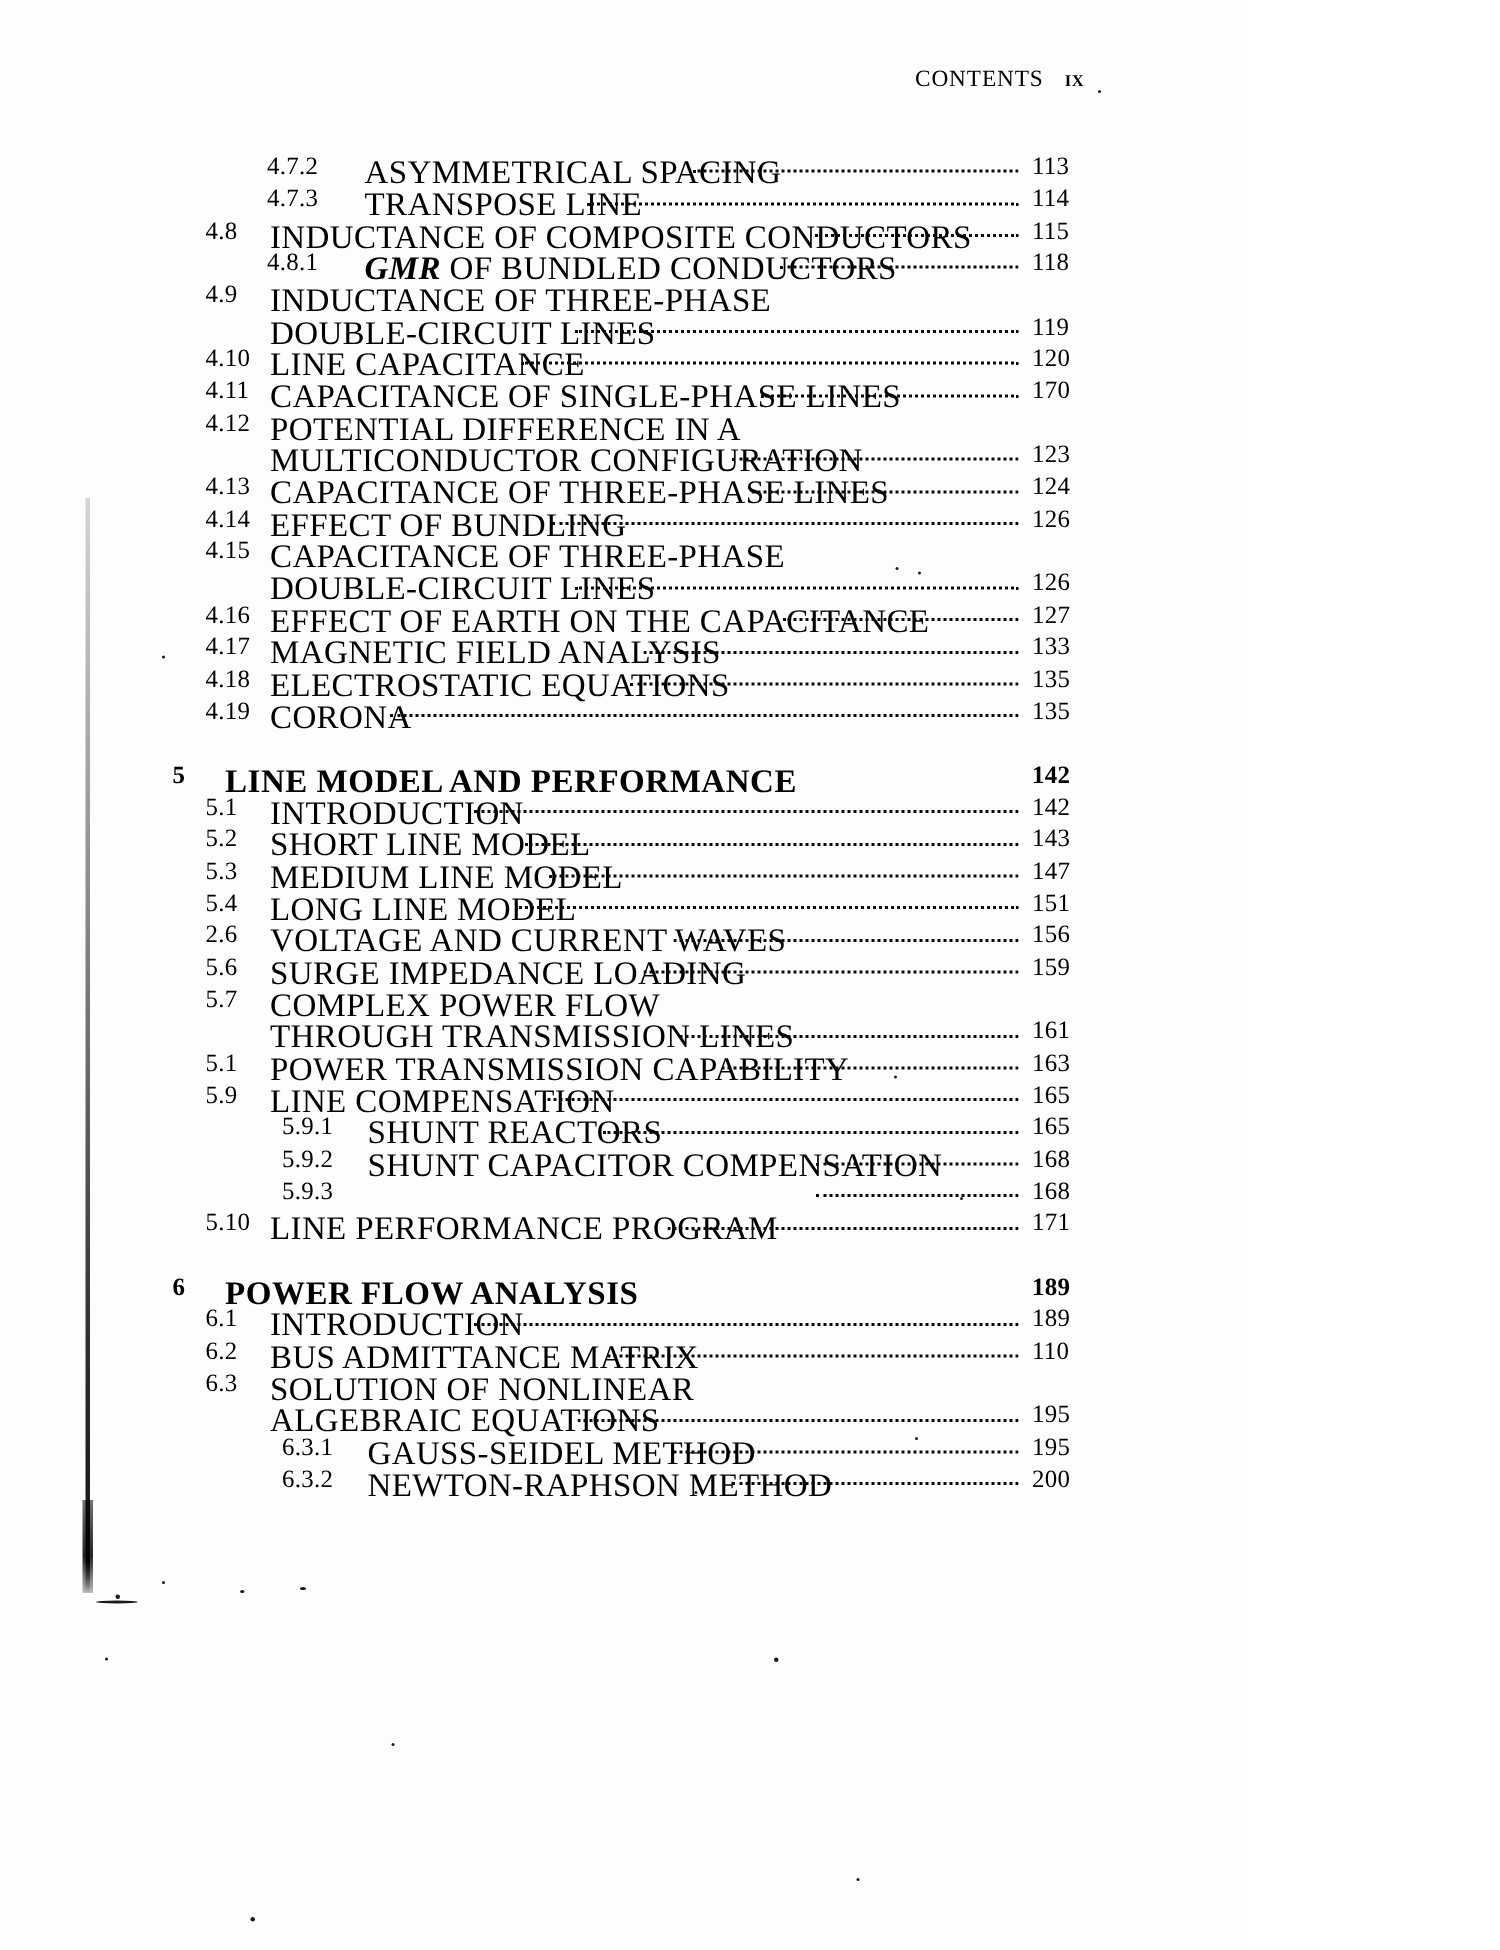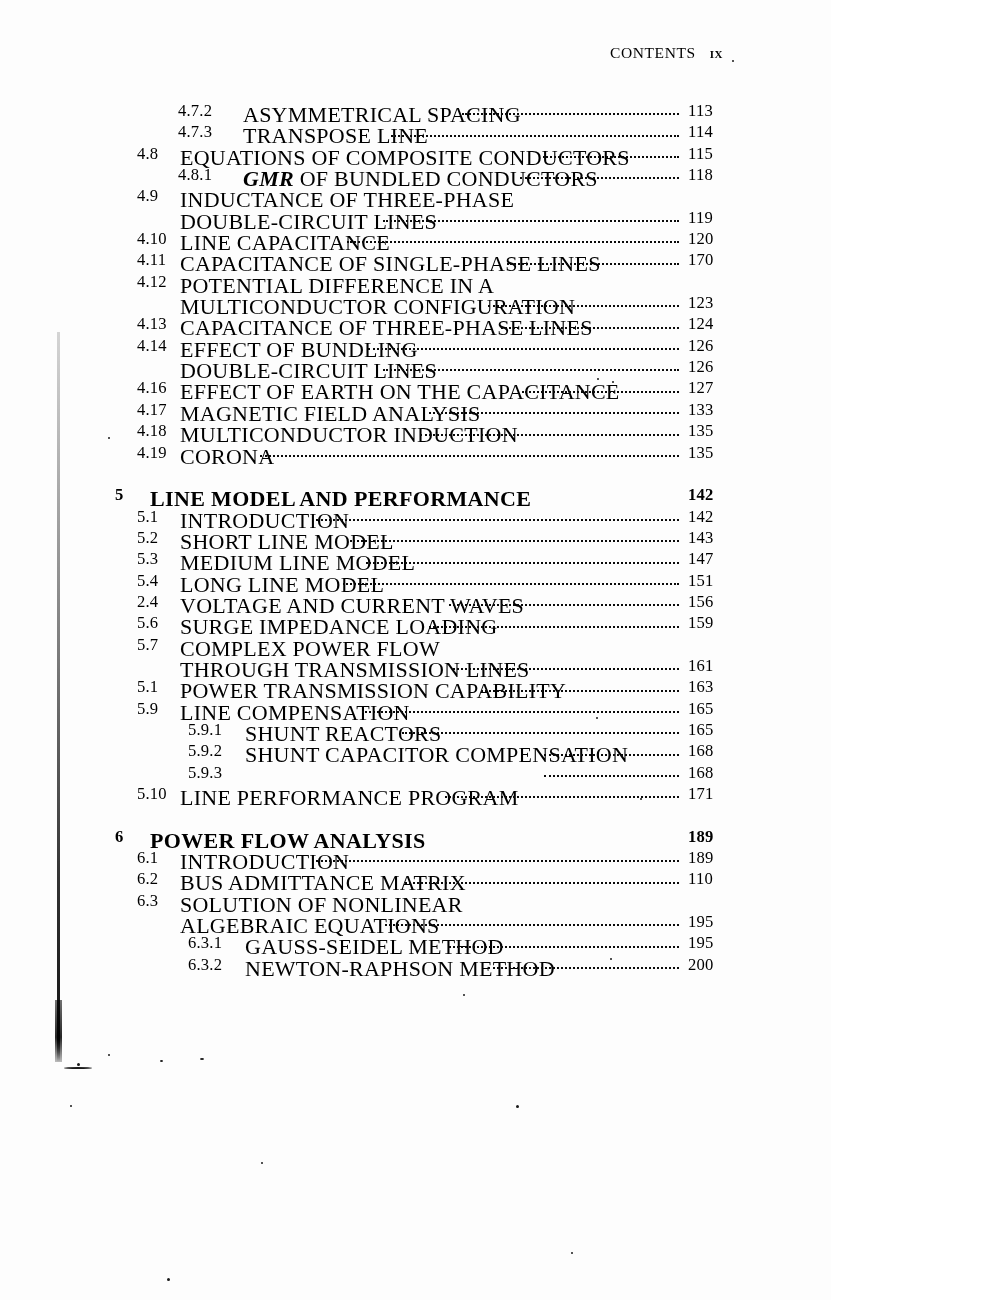--- a/index.html
+++ b/index.html
@@ -162,21 +162,21 @@
         <span class="pg">113</span>
       </div>
       <div class="row lvl-sub">
         <span class="num">4.7.3</span>
         <span class="txt">TRANSPOSE LINE</span>
         <span class="leader" style="left: 391.422px; width: 287.578px;"></span>
         <span class="pg">114</span>
       </div>
       <div class="row lvl-sec">
         <span class="num">4.8</span>
-        <span class="txt">EQUATIONS OF COMPOSITE CONDUCTORS</span>
+        <span class="txt">INDUCTANCE OF COMPOSITE CONDUCTORS</span>
         <span class="leader" style="left: 542.922px; width: 136.078px;"></span>
         <span class="pg">115</span>
       </div>
       <div class="row lvl-sub">
         <span class="num">4.8.1</span>
         <span class="txt"><span class="ital">GMR</span> OF BUNDLED CONDUCTORS</span>
         <span class="leader" style="left: 520.203px; width: 158.797px;"></span>
         <span class="pg">118</span>
       </div>
       <div class="row lvl-sec">
@@ -215,39 +215,43 @@
         <span class="leader" style="left: 501.234px; width: 177.766px;"></span>
         <span class="pg">124</span>
       </div>
       <div class="row lvl-sec">
         <span class="num">4.14</span>
         <span class="txt">EFFECT OF BUNDLING</span>
         <span class="leader" style="left: 368.297px; width: 310.703px;"></span>
         <span class="pg">126</span>
       </div>
       <div class="row lvl-sec">
+        <span class="num">4.15</span>
+        <span class="txt">CAPACITANCE OF THREE-PHASE</span>
+      </div>
+      <div class="row lvl-sec">
         <span class="txt" style="left: 180px;">DOUBLE-CIRCUIT LINES</span>
         <span class="leader" style="left: 383.062px; width: 295.938px;"></span>
         <span class="pg">126</span>
       </div>
       <div class="row lvl-sec">
         <span class="num">4.16</span>
         <span class="txt">EFFECT OF EARTH ON THE CAPACITANCE</span>
         <span class="leader" style="left: 521.641px; width: 157.359px;"></span>
         <span class="pg">127</span>
       </div>
       <div class="row lvl-sec">
         <span class="num">4.17</span>
         <span class="txt">MAGNETIC FIELD ANALYSIS</span>
         <span class="leader" style="left: 429.062px; width: 249.938px;"></span>
         <span class="pg">133</span>
       </div>
       <div class="row lvl-sec">
         <span class="num">4.18</span>
-        <span class="txt">MULTICONDUCTOR INDUCTION</span>
+        <span class="txt">ELECTROSTATIC EQUATIONS</span>
         <span class="leader" style="left: 419.656px; width: 259.344px;"></span>
         <span class="pg">135</span>
       </div>
       <div class="row lvl-sec">
         <span class="num">4.19</span>
         <span class="txt">CORONA</span>
         <span class="leader" style="left: 259.578px; width: 419.422px;"></span>
         <span class="pg">135</span>
       </div>
       <div class="row gap"></div>
@@ -274,21 +278,21 @@
         <span class="leader" style="left: 366.469px; width: 312.531px;"></span>
         <span class="pg">147</span>
       </div>
       <div class="row lvl-sec">
         <span class="num">5.4</span>
         <span class="txt">LONG LINE MODEL</span>
         <span class="leader" style="left: 342.922px; width: 336.078px;"></span>
         <span class="pg">151</span>
       </div>
       <div class="row lvl-sec">
-        <span class="num">2.4</span>
+        <span class="num">2.6</span>
         <span class="txt">VOLTAGE AND CURRENT WAVES</span>
         <span class="leader" style="left: 449.078px; width: 229.922px;"></span>
         <span class="pg">156</span>
       </div>
       <div class="row lvl-sec">
         <span class="num">5.6</span>
         <span class="txt">SURGE IMPEDANCE LOADING</span>
         <span class="leader" style="left: 428.828px; width: 250.172px;"></span>
         <span class="pg">159</span>
       </div>

